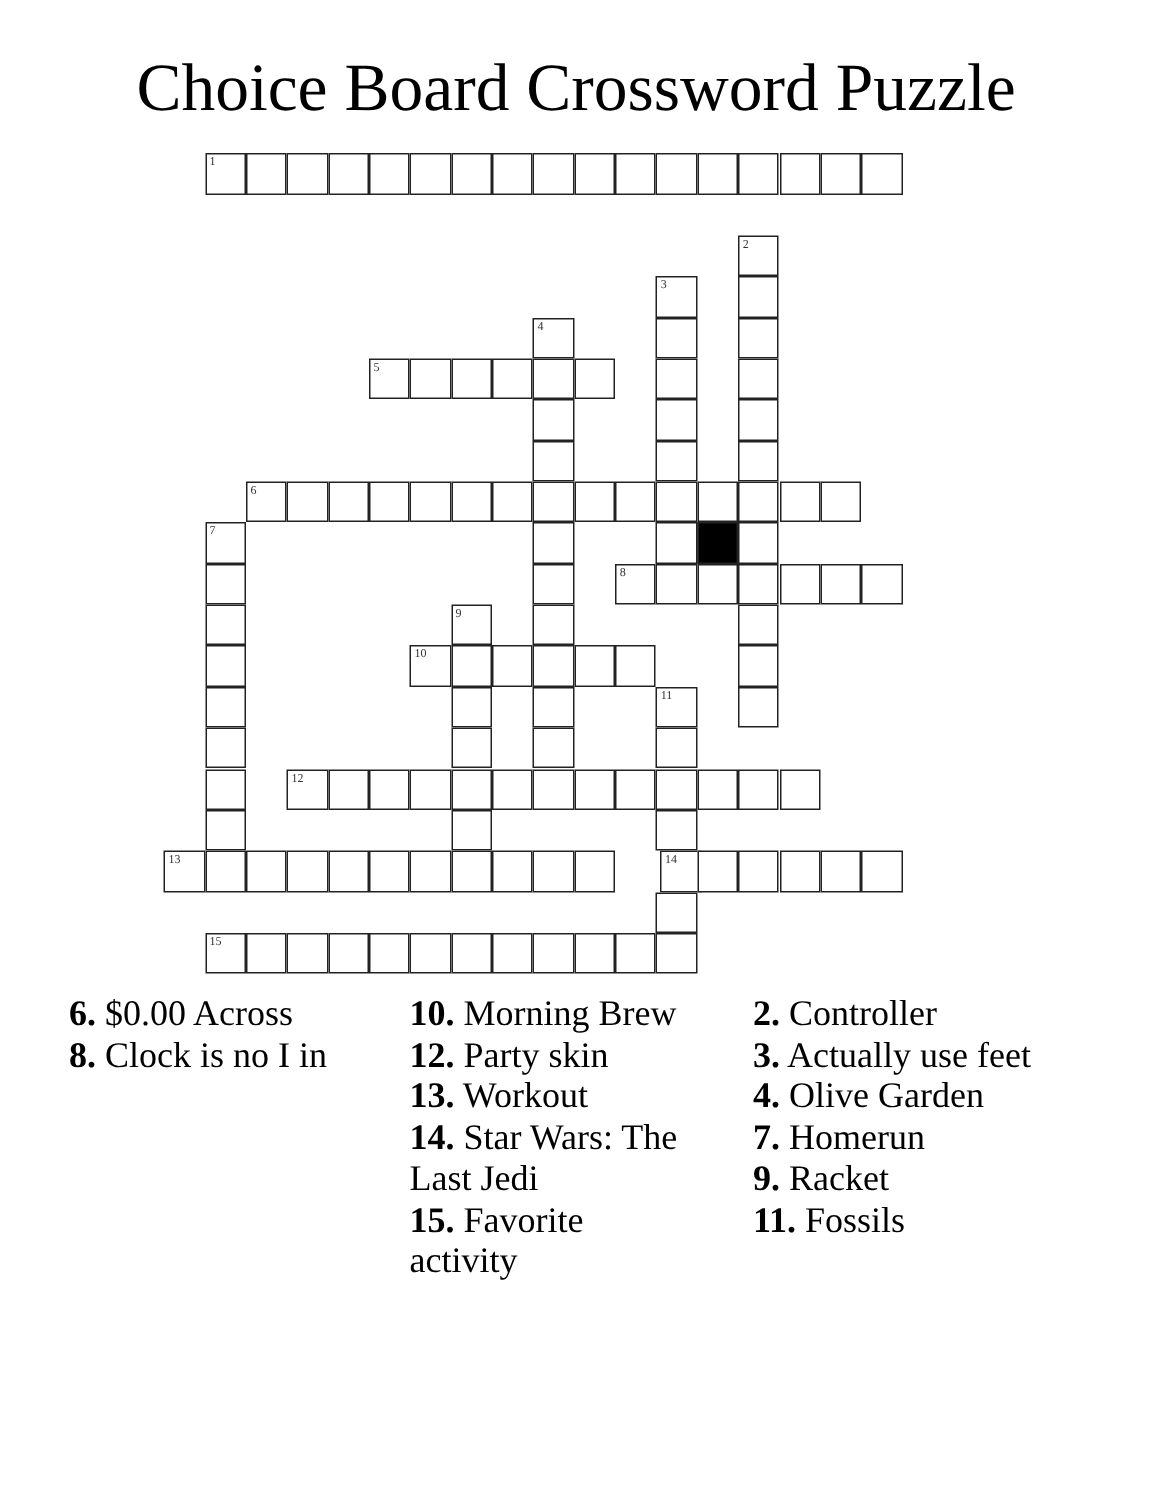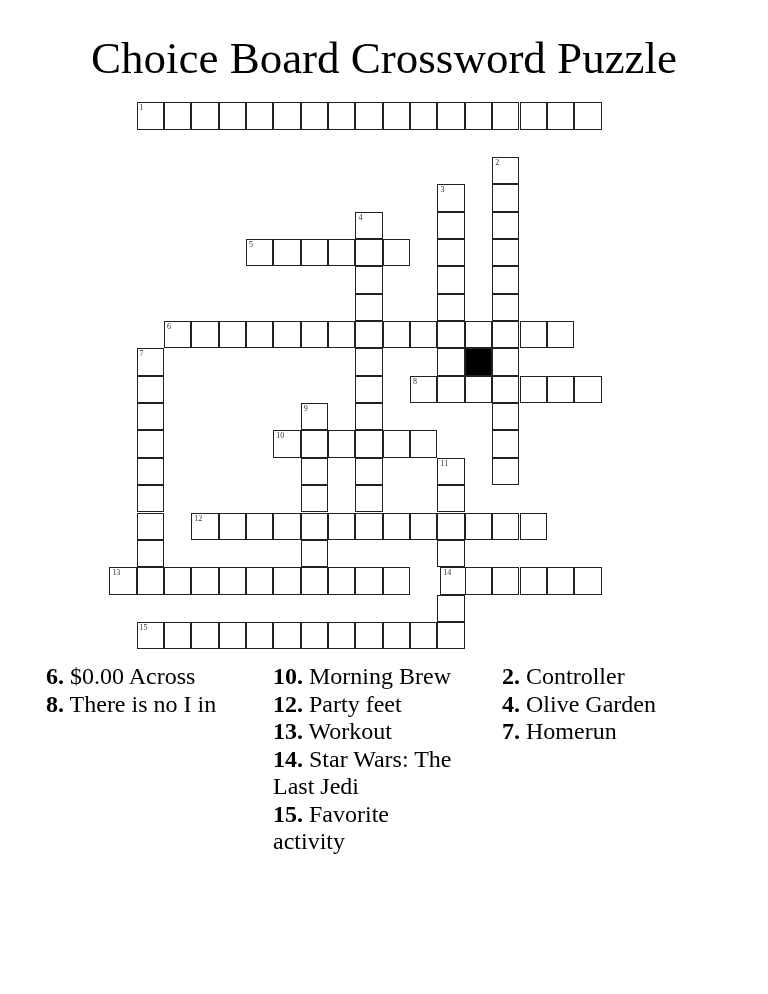--- a/index.html
+++ b/index.html
@@ -186,28 +186,31 @@
     <div class="cell" style="left: 301.45px; top: 622.65px;"></div>
     <div class="cell" style="left: 328.8px; top: 622.65px;"></div>
     <div class="cell" style="left: 356.15px; top: 622.65px;"></div>
     <div class="cell" style="left: 383.5px; top: 622.65px;"></div>
     <div class="cell" style="left: 410.85px; top: 622.65px;"></div>
     <div class="cell black" style="left: 465.55px; top: 349.15px;"></div>
   </div>
 
 <div class="clues col-a">
   <div class="clue"><b>6.</b><span> $0.00 Across</span></div>
-  <div class="clue"><b>8.</b><span> There is no I in</span></div>
+  <div class="clue"><b>8.</b><span> Clock is no I in</span></div>
 </div>
 
 <div class="clues col-b">
   <div class="clue"><b>10.</b><span> Morning Brew</span></div>
-  <div class="clue"><b>12.</b><span> Party feet</span></div>
+  <div class="clue"><b>12.</b><span> Party skin</span></div>
   <div class="clue"><b>13.</b><span> Workout</span></div>
   <div class="clue"><b>14.</b><span> Star Wars: The Last Jedi</span></div>
   <div class="clue"><b>15.</b><span> Favorite activity</span></div>
 </div>
 
 <div class="clues col-c">
   <div class="clue"><b>2.</b><span> Controller</span></div>
+  <div class="clue"><b>3.</b><span> Actually use feet</span></div>
   <div class="clue"><b>4.</b><span> Olive Garden</span></div>
   <div class="clue"><b>7.</b><span> Homerun</span></div>
+  <div class="clue"><b>9.</b><span> Racket</span></div>
+  <div class="clue"><b>11.</b><span> Fossils</span></div>
 </div>
 
 </body></html>

